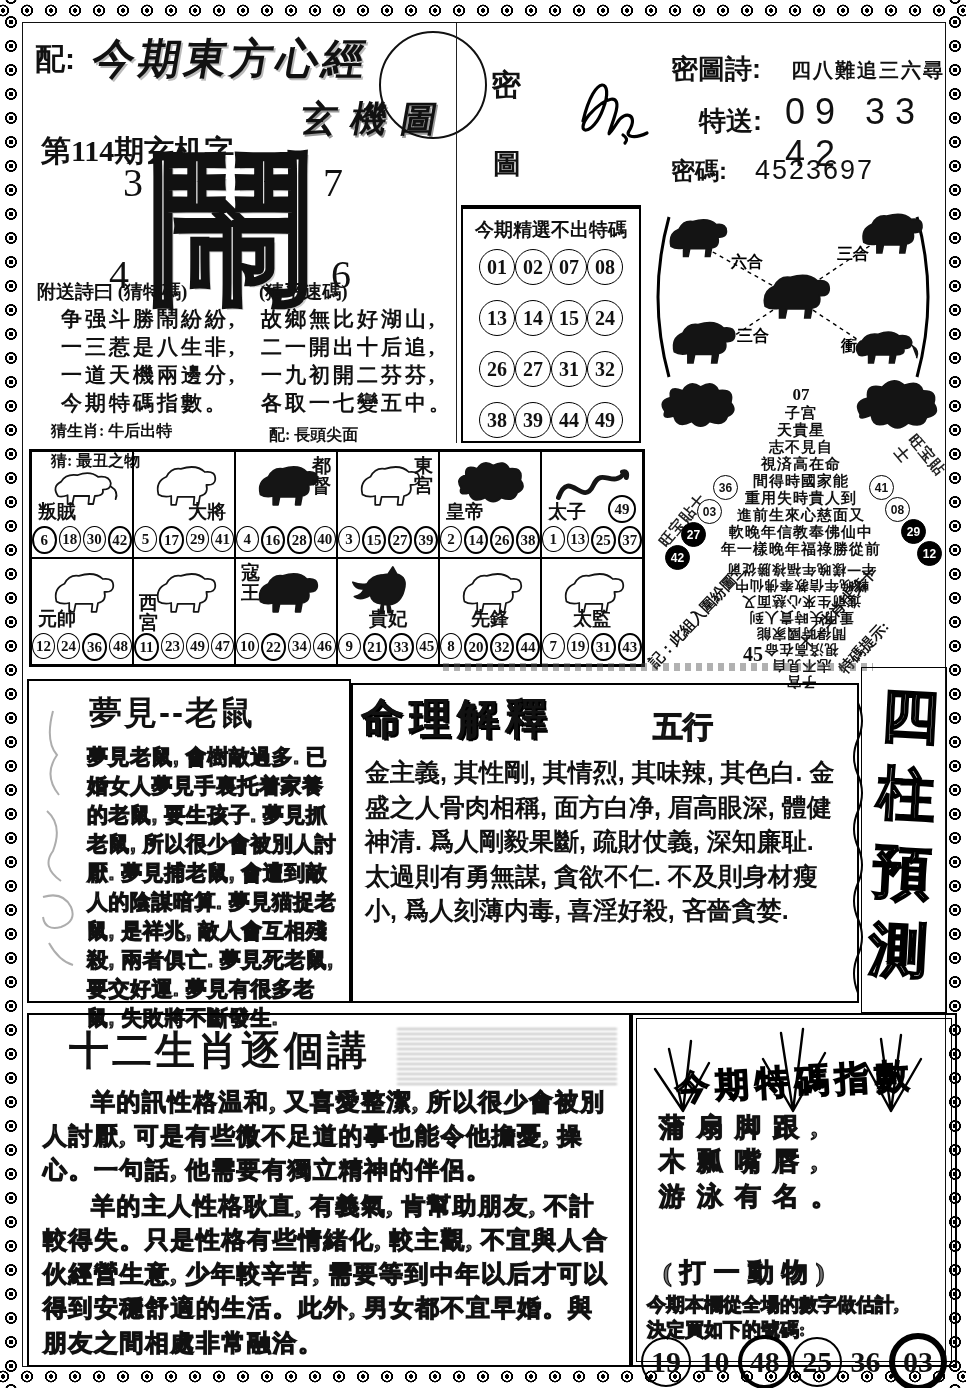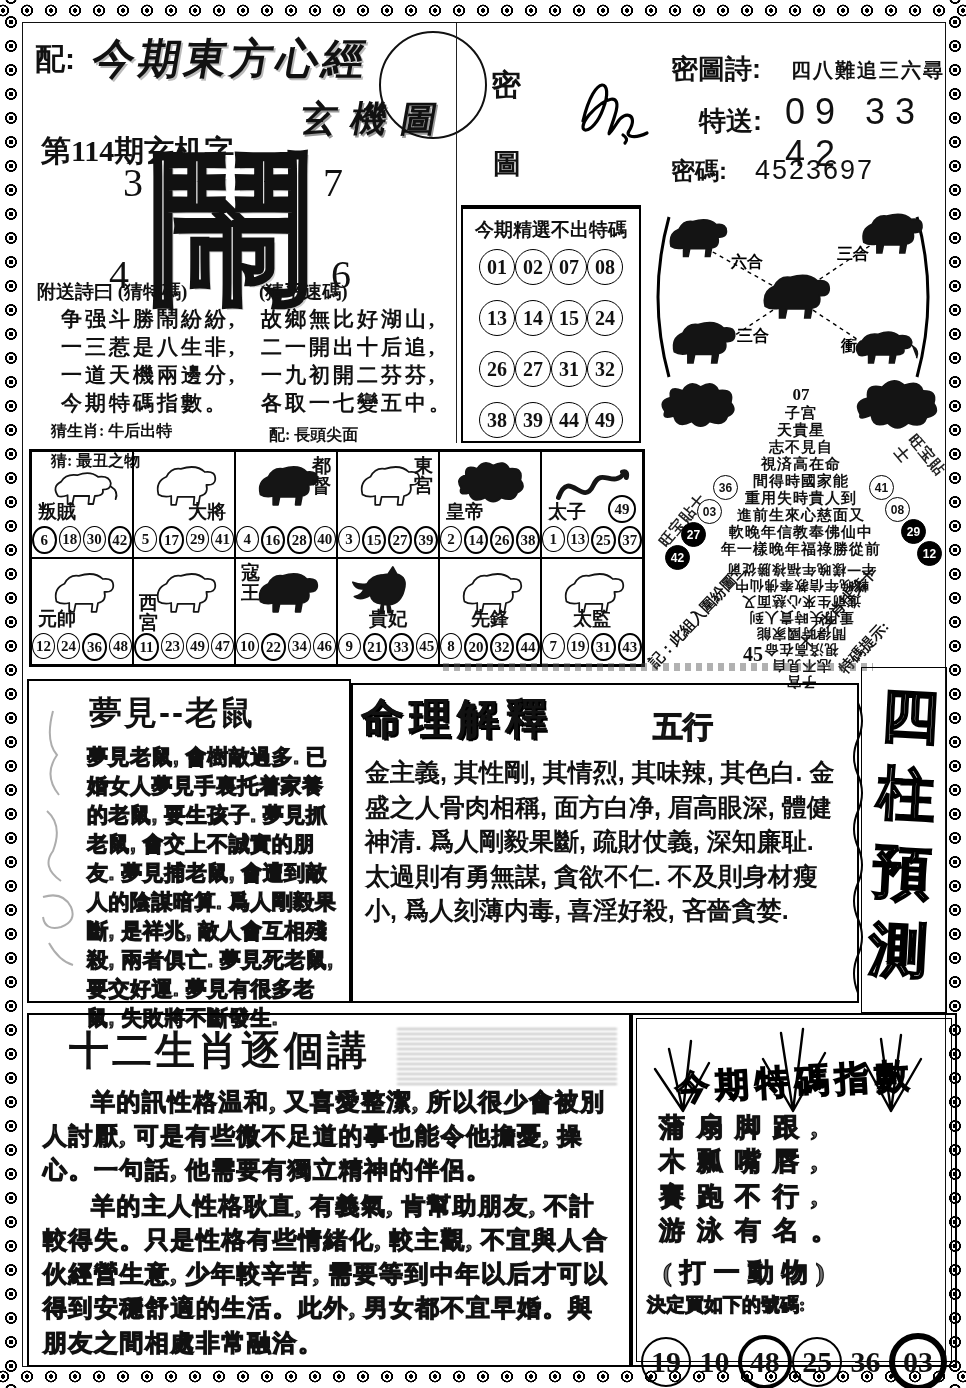--- a/index.html
+++ b/index.html
@@ -434,21 +434,21 @@
             <span class="gnum b">43</span>
           </div>
         </div>
       </div>
 
     <div id="dream">
       <svg class="abs" style="left:4px;top:20px;" width="52" height="280" viewBox="0 0 52 280" opacity="0.4">
         <path d="M20,10 q-8,30 4,44 q-14,20 2,40 M14,110 q16,14 6,40 q-12,16 8,30 M10,196 q20,-6 28,10 q6,14 -10,20 q-16,4 -18,-10 M16,242 q10,18 24,22" stroke="#333" stroke-width="2" fill="none"></path>
       </svg>
       <div class="t">夢見--老鼠</div>
-      <div class="body hollow">夢見老鼠, 會樹敵過多. 已婚女人夢見手裏托着家養的老鼠, 要生孩子. 夢見抓老鼠, 會交上不誠實的朋友. 夢見捕老鼠, 會遭到敵人的陰謀暗算. 爲人剛毅果斷, 是祥兆, 敵人會互相殘殺, 兩者俱亡. 夢見死老鼠, 要交好運. 夢見有很多老鼠, 失敗將不斷發生.</div>
+      <div class="body hollow">夢見老鼠, 會樹敵過多. 已婚女人夢見手裏托着家養的老鼠, 要生孩子. 夢見抓老鼠, 所以很少會被別人討厭. 夢見捕老鼠, 會遭到敵人的陰謀暗算. 夢見猫捉老鼠, 是祥兆, 敵人會互相殘殺, 兩者俱亡. 夢見死老鼠, 要交好運. 夢見有很多老鼠, 失敗將不斷發生.</div>
     </div>
 
     <div id="smudge-line"></div>
     <div id="numer">
       <div class="t">命理解釋</div>
       <div class="sub hollow">五行</div>
       <div class="body">金主義, 其性剛, 其情烈, 其味辣, 其色白. 金盛之人骨肉相稱, 面方白净, 眉高眼深, 體健神清. 爲人剛毅果斷, 疏財仗義, 深知廉耻. 太過則有勇無謀, 貪欲不仁. 不及則身材瘦小, 爲人刻薄内毒, 喜淫好殺, 吝嗇貪婪.</div>
     </div>
     <svg id="wavy" width="14" height="290" viewBox="0 0 14 290">
       <path d="M7,0 q8,18 0,36 q-8,18 0,36 q8,18 0,36 q-8,18 0,36 q8,18 0,36 q-8,18 0,36 q8,18 0,36 q-8,18 0,38" stroke="#000" stroke-width="2" fill="none"></path>
@@ -472,25 +472,25 @@
         <g stroke="#000" stroke-width="2.4" fill="none" stroke-linecap="round">
           <path d="M40,92 L26,30 M40,92 L48,22 M40,92 L12,50 M40,92 L66,44"></path>
           <path d="M150,92 L138,14 M150,92 L160,10 M150,92 L120,40 M150,92 L182,34"></path>
           <path d="M248,92 L238,20 M248,92 L258,16 M248,92 L222,44 M248,92 L278,40"></path>
         </g>
       </svg>
       <div class="t hollow2">今期特碼指數</div>
       <div class="riddle hollow" id="riddle">
           <div>蒲扇脚跟,</div>
           <div>木瓢嘴唇,</div>
-          <div>賽跑不行,</div>
           <div>游泳有名。</div>
         </div>
       <div class="hint hollow">(打一動物)</div>
       <div class="note hollow">
+        <div>今期本欄從全場的數字做估計,</div>
         <div>決定買如下的號碼:</div>
       </div>
       <div class="nums" id="idx-nums">
           <span class="inum circle">19</span>
           <span class="inum plain">10</span>
           <span class="inum circle-bold">48</span>
           <span class="inum circle">25</span>
           <span class="inum plain">36</span>
           <span class="inum circle-heavy">03</span>
         </div>

